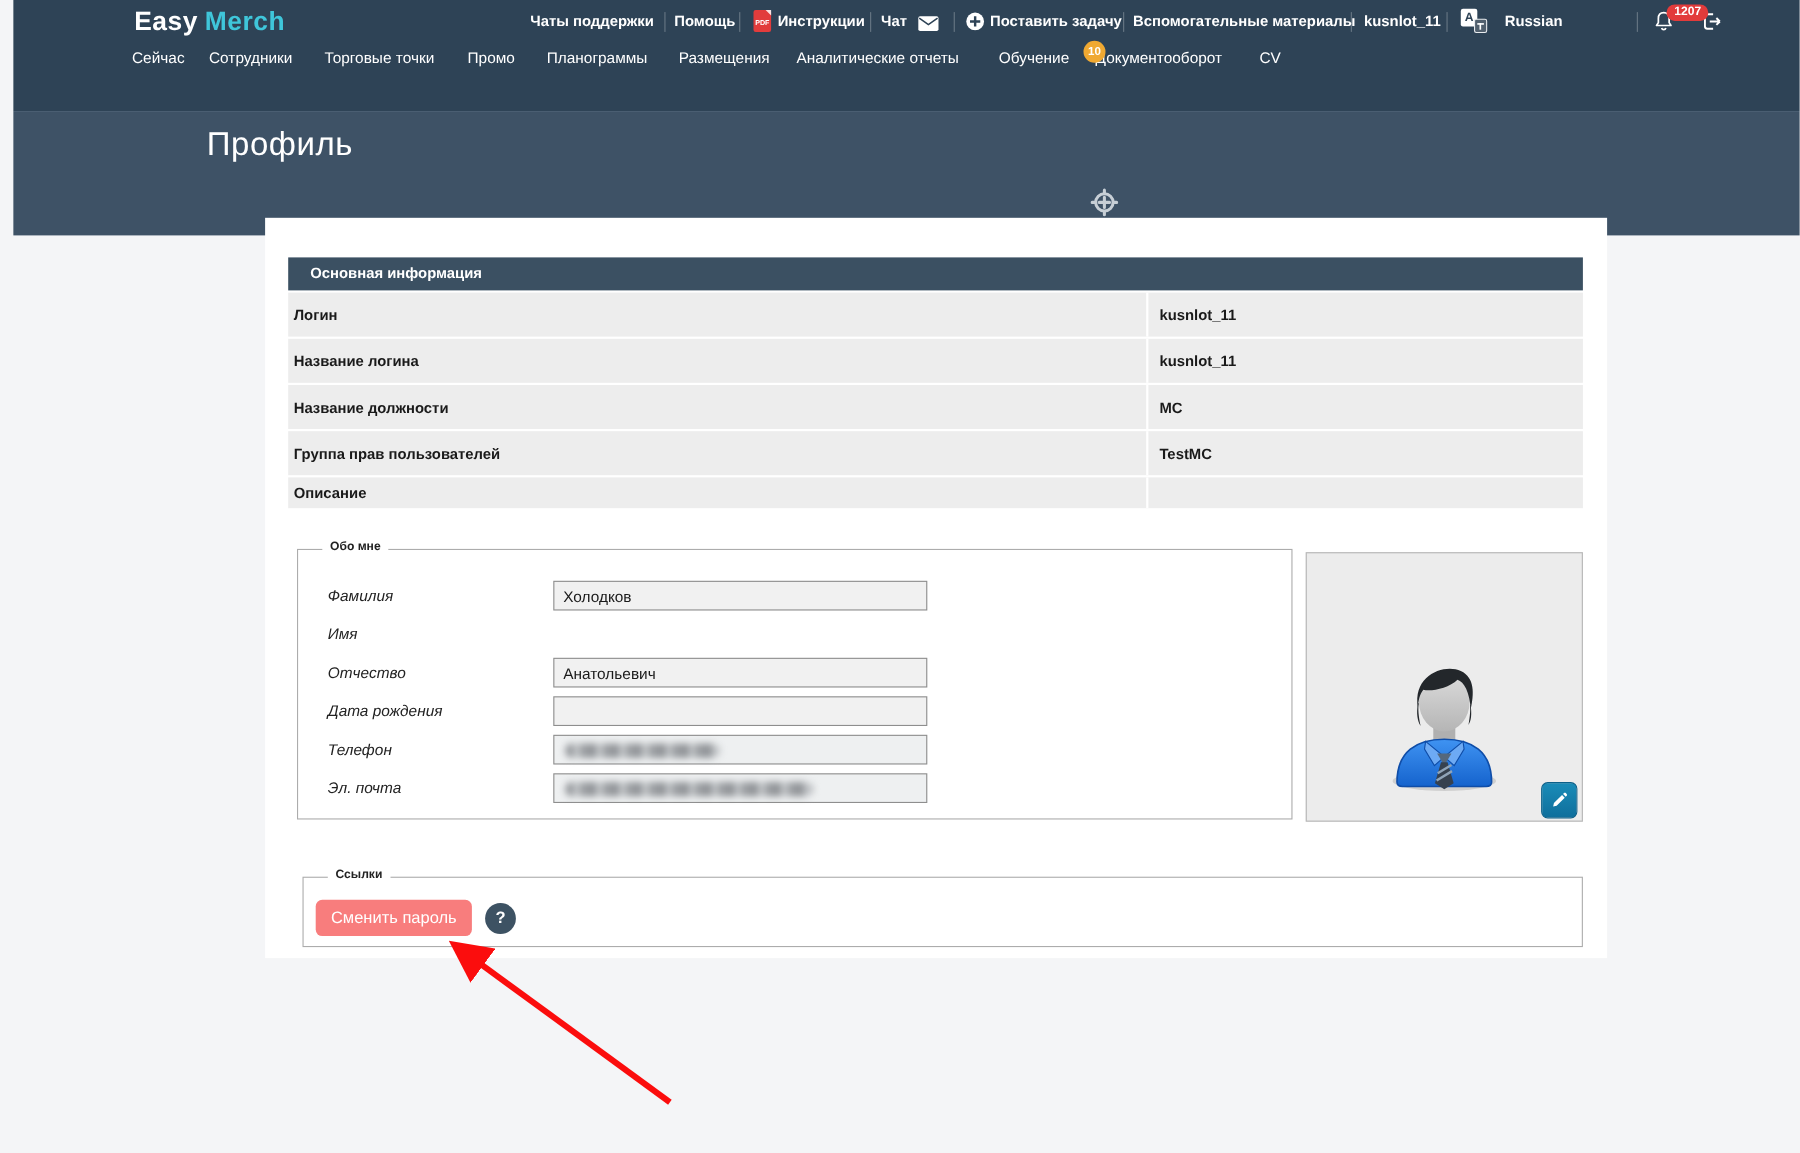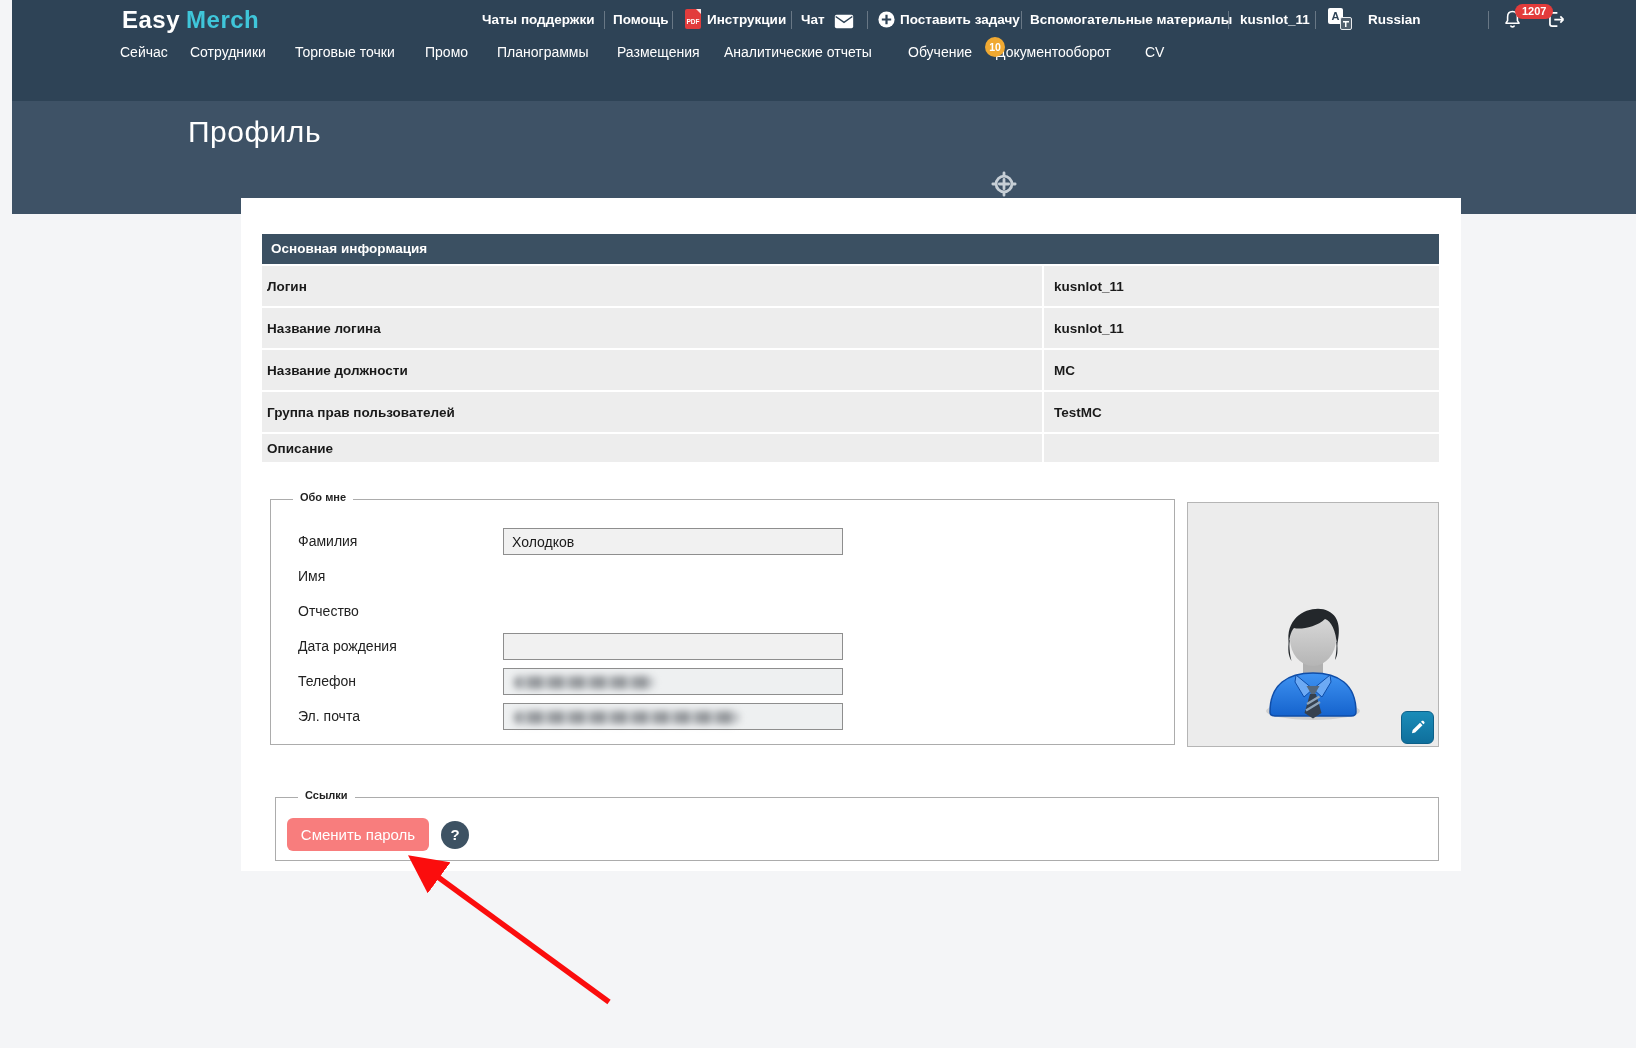--- a/index.html
+++ b/index.html
@@ -40,34 +40,34 @@
   
   .page-header { position:absolute; left:0; top:101px; width:1636px; height:113px; background:#3e5266; }
   .page-title { position:absolute; left:176px; top:14px; color:#fff; font-size:30px; font-weight:300; letter-spacing:.5px; }
   .crosshair { position:absolute; left:979px; top:70px; cursor:pointer; }
 
   
   .content { position:absolute; left:229px; top:198px; width:1220px; height:673px; background:#ffffff; }
 
   
   .info-table { position:absolute; left:21px; top:36px; width:1177px; }
-  .it-header { height:30px; background:#3b5062; color:#fff; font-size:13.5px; font-weight:700; line-height:30px; padding-left:9px; }
+  .it-header { height:30px; background:#3b5062; color:#fff; font-size:13.5px; font-weight:700; line-height:30px; padding-left:20px; }
   .it-row { display:flex; background:#ededed; margin-top:2px; align-items:center; height:40px; }
   .it-row.short { height:28px; }
   .it-label { flex:0 0 782px; padding-left:5px; font-size:13.5px; font-weight:700; color:#1a1a1a; border-right:2px solid #fff; align-self:stretch; display:flex; align-items:center; }
   .it-value { flex:1; padding-left:10px; font-size:13.5px; font-weight:700; color:#1a1a1a; }
 
   
   .fs { position:absolute; border:1px solid #acacac; background:#fff; }
   .fs-legend { position:absolute; top:-9px; left:22px; background:#fff; padding:0 7px; font-size:11px; font-weight:600; color:#222;text-align:center; }
   .fs-about { left:29px; top:301px; width:905px; height:246px; }
   .fs-links { left:34px; top:599px; width:1164px; height:64px; }
 
   .field-row { position:absolute; left:0; width:100%; height:27px; }
-  .field-label { position:absolute; left:27px; top:5px; font-size:14px; color:#222; }
+  .field-label { position:absolute; left:27px; top:5px; font-size:14px; color:#222;font-style:italic; }
   .field-input { position:absolute; left:232px; top:0; width:340px; height:27px; background:#f1f1f1; border:1px solid #8e8e8e;
                  font-family:"Liberation Sans", sans-serif; font-size:14px; color:#1a1a1a; padding:0 8px; }
   .field-input-div { position:absolute; left:232px; top:0; width:340px; height:27px; background:#eef0f1; border:1px solid #8e8e8e; }
   .blur-blob { position:absolute; left:10px; top:7px; height:13px; border-radius:6px;
                background:repeating-linear-gradient(90deg,#8f9296 0 7px,#c3c6c9 7px 13px,#9a9da1 13px 21px);
                filter:blur(3.5px); }
   .blob-phone { width:140px; }
   .blob-email { width:225px; }
 
   
@@ -197,20 +197,21 @@
 
       <div class="field-row" style="top:28px">
         <span class="field-label">Фамилия</span>
         <input class="field-input" type="text" value="Холодков" style="">
       </div>
       <div class="field-row" style="top:63px">
         <span class="field-label">Имя</span>
       </div>
       <div class="field-row" style="top:98px">
         <span class="field-label">Отчество</span>
+        <input class="field-input" type="text" value="Анатольевич" style="">
       </div>
       <div class="field-row" style="top:133px">
         <span class="field-label">Дата рождения</span>
         <input class="field-input" type="text" value="" style="">
       </div>
       <div class="field-row" style="top:168px">
         <span class="field-label">Телефон</span>
         <div class="field-input-div">
           <div class="blur-blob blob-phone"></div>
         </div>

